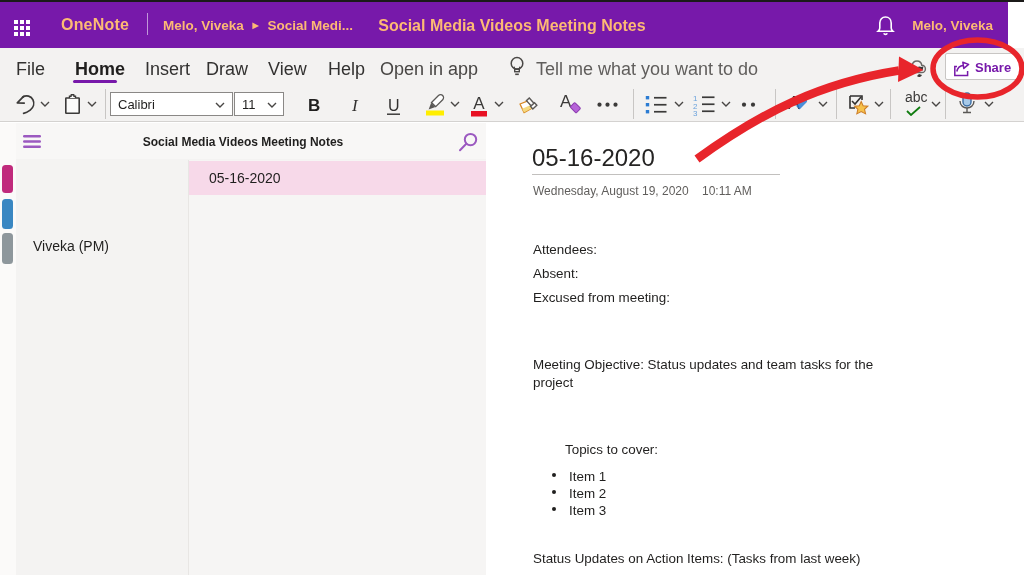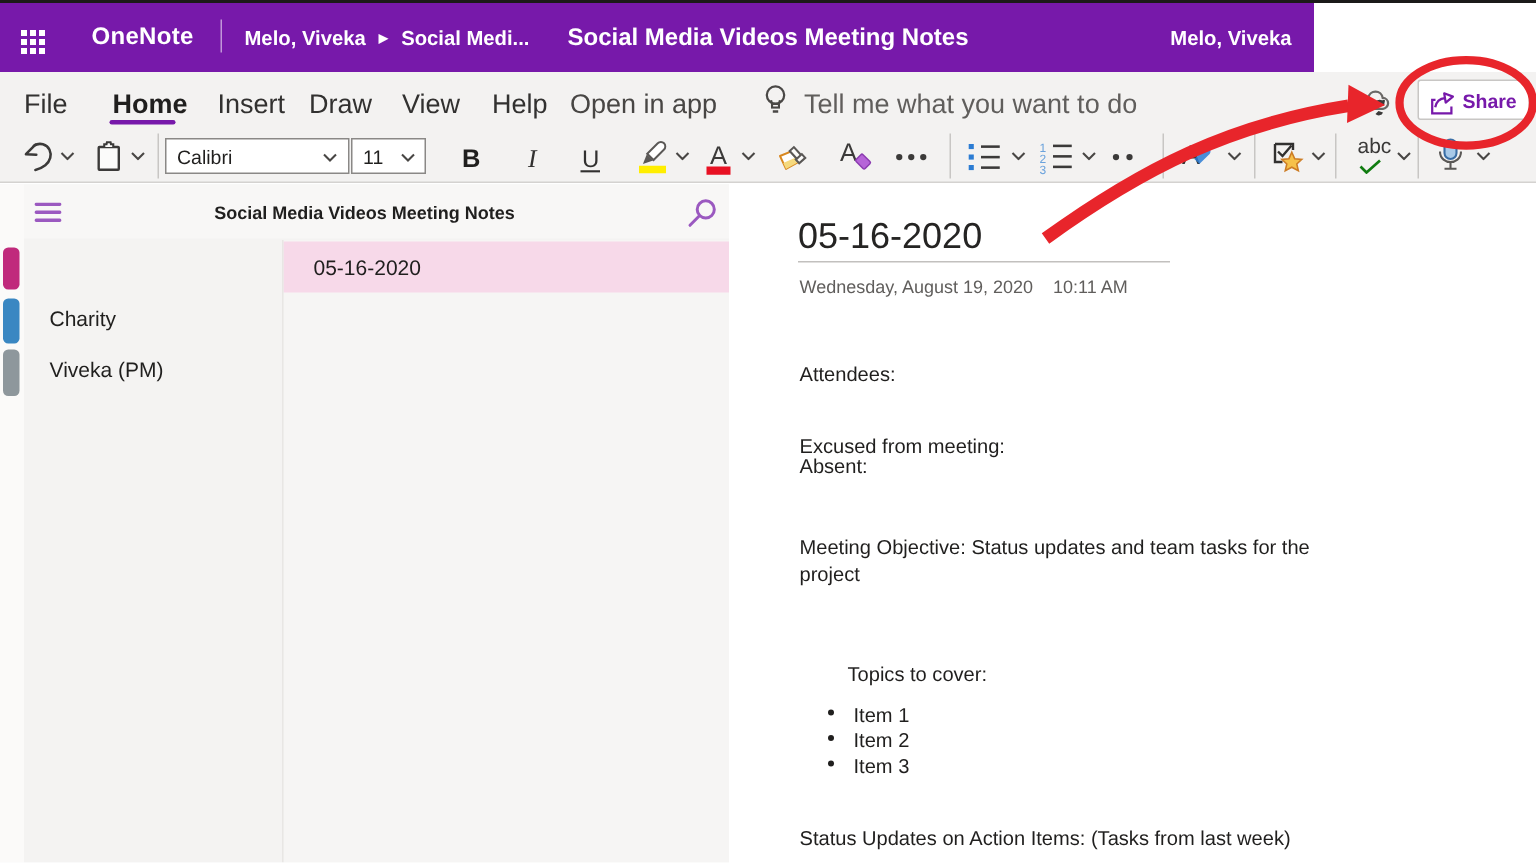--- a/index.html
+++ b/index.html
@@ -1,19 +1,19 @@
 <!DOCTYPE html>
 <html><head>
 <meta charset="utf-8">
 <style>
 * { margin:0; padding:0; box-sizing:border-box; }
 html,body { width:1024px; height:575px; overflow:hidden; }
 body { font-family:"Liberation Sans", sans-serif; position:relative; background:#fff; }
 .topstrip { position:absolute; left:0; top:0; width:1024px; height:2px; background:#1b1a19; }
-.appbar { position:absolute; left:0; top:2px; width:876px; height:46px; background:#7719aa; color:#ffffff; }
+.appbar { position:absolute; left:0; top:2px; width:1008px; height:46px; background:#7719aa; color:#fdba74; }
 .grid9 { position:absolute; left:13.5px; top:18.3px; width:17px; height:17px; }
 .grid9 div { position:absolute; width:4.2px; height:4.2px; background:#fff; }
 .onenote { position:absolute; left:61px; top:14px; font-size:16px; font-weight:700; letter-spacing:0.2px; }
 .appsep { position:absolute; left:147px; top:11px; width:1px; height:22px; background:rgba(255,255,255,0.55); }
 .crumb { position:absolute; left:163px; top:16px; font-size:13.5px; font-weight:700; }
 .crumb .caret { font-size:8px; padding:0 5px; position:relative; top:-2px; }
 .apptitle { position:absolute; left:0; top:15px; width:1024px; text-align:center; font-size:16px; font-weight:700; }
 .bell { position:absolute; left:876px; top:13px; }
 .username { position:absolute; right:15px; top:16px; font-size:13.5px; font-weight:700; }
 .ribbon { position:absolute; left:0; top:48px; width:1024px; height:74px; background:#f3f2f1; border-bottom:1px solid #d4d2d0; }
@@ -233,36 +233,35 @@
 </svg>
 <svg style="position:absolute;left:456px;top:132px;z-index:6;" width="22" height="21" viewBox="0 0 22 21">
   <circle cx="14.5" cy="7.6" r="5.7" fill="none" stroke="#9b59c0" stroke-width="2"></circle>
   <path d="M10.3 11.8 L4 18.2" stroke="#9b59c0" stroke-width="2" stroke-linecap="round"></path>
 </svg>
 <div class="nav"></div>
 <div class="gutter"></div>
 <div class="navhead"></div>
 <div class="navtitle">Social Media Videos Meeting Notes</div>
 <div class="sections">
-  <div class="srow" style="top:35px;">Charity</div>
   <div class="srow" style="top:69px;">Viveka (PM)</div>
 </div>
 <div class="pages">
   <div class="prow" style="top:1px; background:#f7d9e9;">05-16-2020</div>
 </div>
 <div class="navdiv"></div>
 <div class="tab" style="top:165px; background:#c02a7c;"></div>
 <div class="tab" style="top:199px; background:#3a87c2; height:30px;"></div>
 <div class="tab" style="top:233px; background:#8e979c; height:31px;"></div>
 <div class="content">
   <div class="ctitle">05-16-2020</div>
   <div class="chr"></div>
   <div class="cdate">Wednesday, August 19, 2020<span style="position:absolute;left:169px;top:0;white-space:nowrap;">10:11 AM</span></div>
   <div class="cbody" style="top:119px;">Attendees:</div>
-  <div class="cbody" style="top:143px;margin-top:37px;">Absent:</div>
+  <div class="cbody" style="top:143px;">Absent:</div>
   <div class="cbody" style="top:167px;">Excused from meeting:</div>
   <div class="cbody" style="top:234px;">Meeting Objective: Status updates and team tasks for the</div>
   <div class="cbody" style="top:252px;">project</div>
   <div class="cbody" style="top:319px;margin-left:32px;">Topics to cover:</div>
   <div style="position:absolute;left:66px;top:350px;width:4px;height:4px;border-radius:50%;background:#201f1e;"></div>
   <div class="cbody" style="left:83px;top:346px;">Item 1</div>
   <div style="position:absolute;left:66px;top:367px;width:4px;height:4px;border-radius:50%;background:#201f1e;"></div>
   <div class="cbody" style="left:83px;top:363px;">Item 2</div>
   <div style="position:absolute;left:66px;top:384px;width:4px;height:4px;border-radius:50%;background:#201f1e;"></div>
   <div class="cbody" style="left:83px;top:380px;">Item 3</div>

